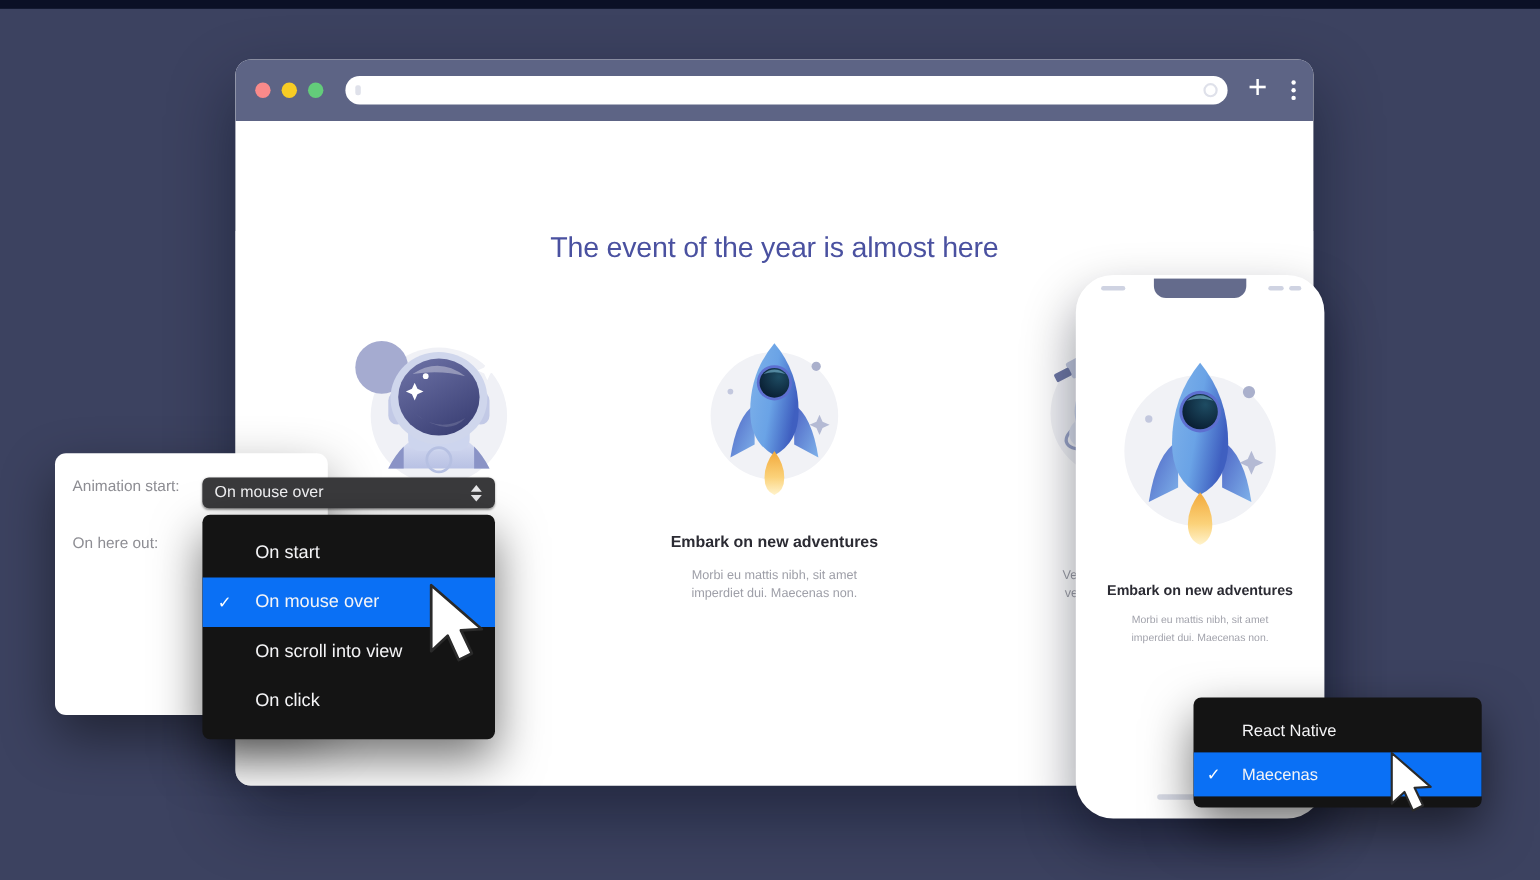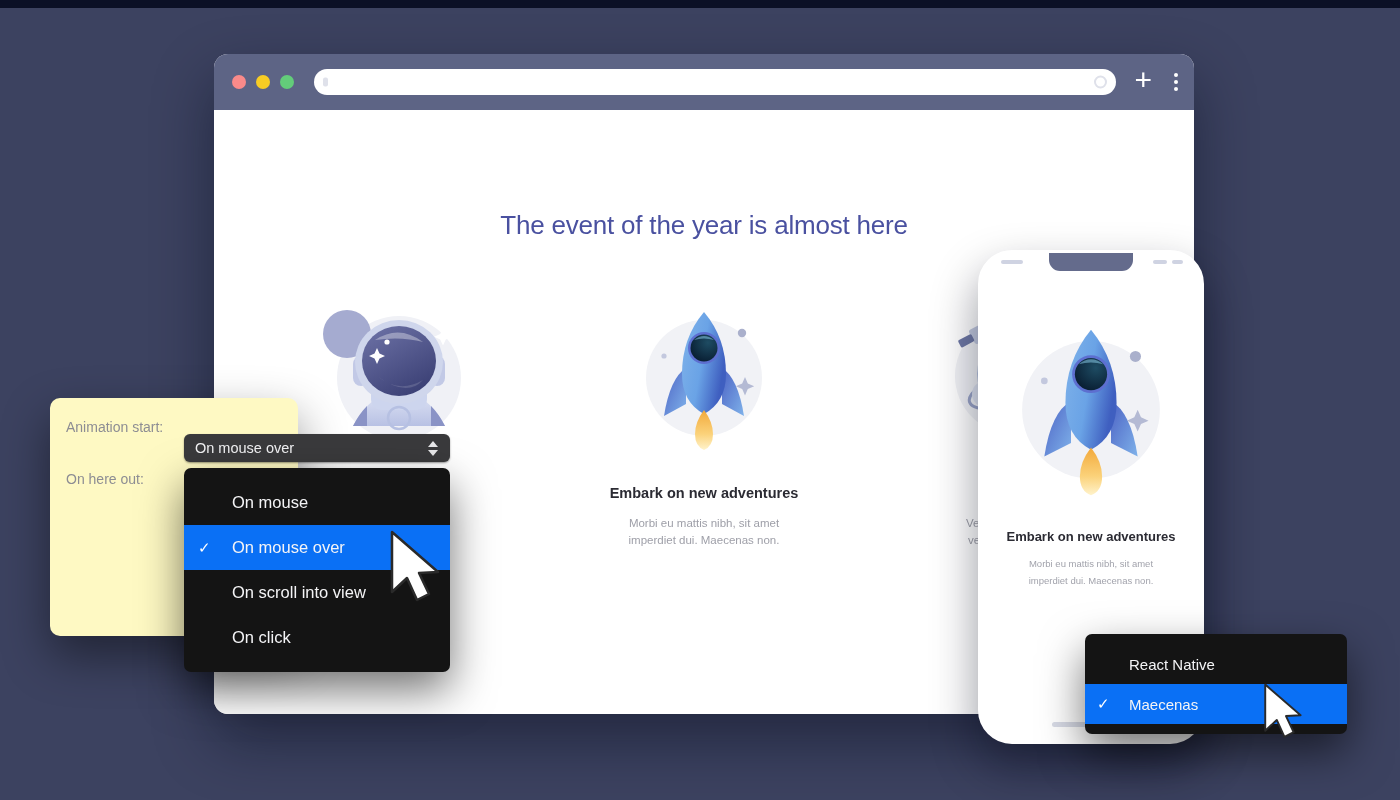--- a/index.html
+++ b/index.html
@@ -206,24 +206,24 @@
     transform: translateX(-50%);
     width: 78px; height: 5px;
     border-radius: 3px;
     background: #d7dae5;
   }
 
   
   .settings-panel {
     position: absolute;
     left: 50px;
-    top: 398px;
+    top: 412px;
     width: 248px;
     height: 238px;
-    background: #fef9c3;
+    background: #ffffff;
     border-radius: 10px;
     box-shadow: 0 20px 48px rgba(0,0,0,0.45);
   }
   .panel-row {
     position: absolute;
     left: 16px;
     font-size: 14px;
     color: #8d8d93;
     white-space: nowrap;
   }
@@ -532,21 +532,21 @@
     <span class="select-value">On mouse over</span>
     <span class="stepper">
       <span class="up"></span>
         <span class="down"></span>
     </span>
   </div>
 
   <div class="menu">
     <div class="menu-item">
       <span class="menu-check hidden">✓</span>
-      <span>On mouse</span>
+      <span>On start</span>
     </div>
     <div class="menu-item selected">
       <span class="menu-check">✓</span>
       <span>On mouse over</span>
     </div>
     <div class="menu-item">
       <span class="menu-check hidden">✓</span>
       <span>On scroll into view</span>
     </div>
     <div class="menu-item">

